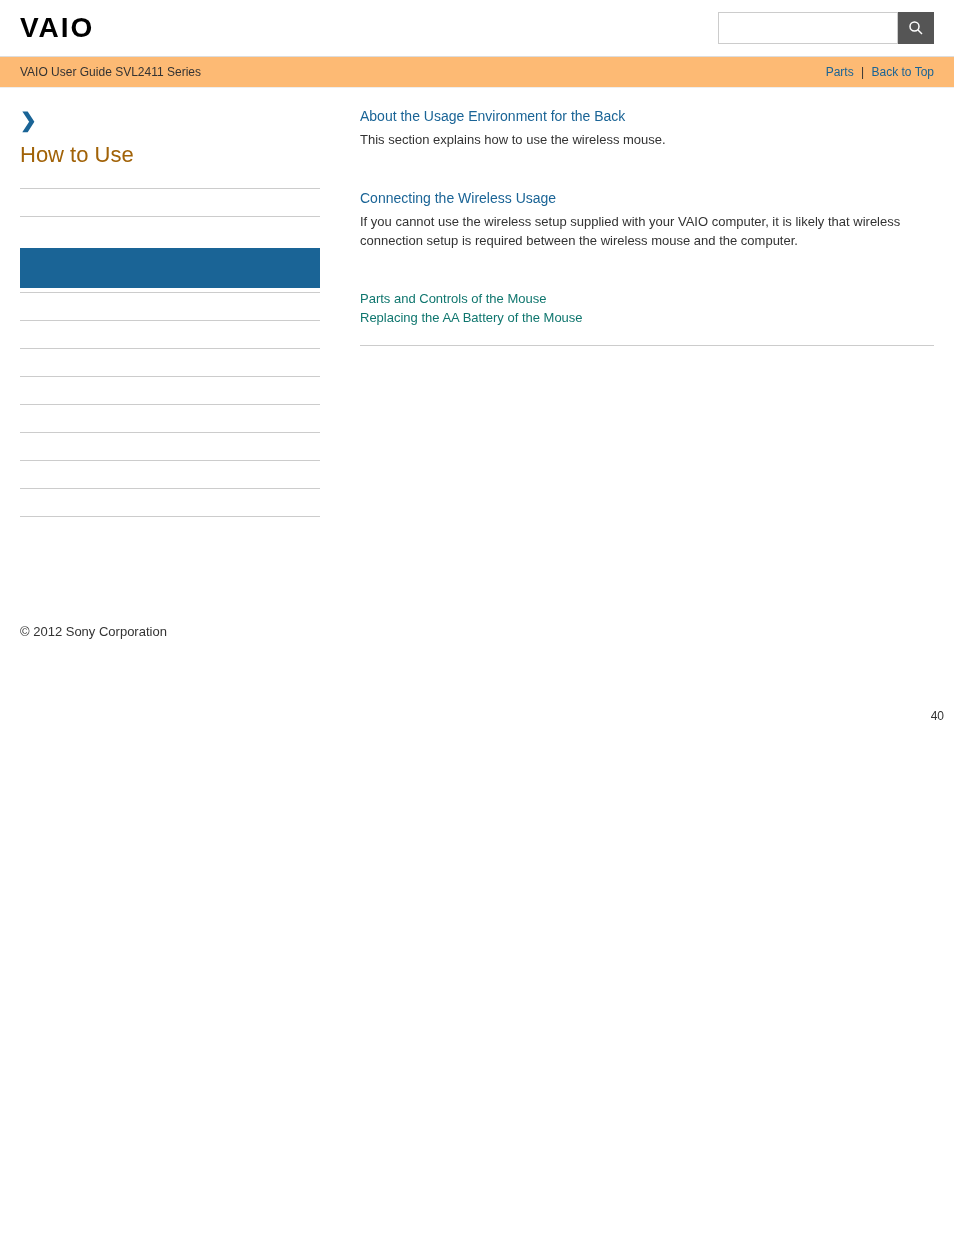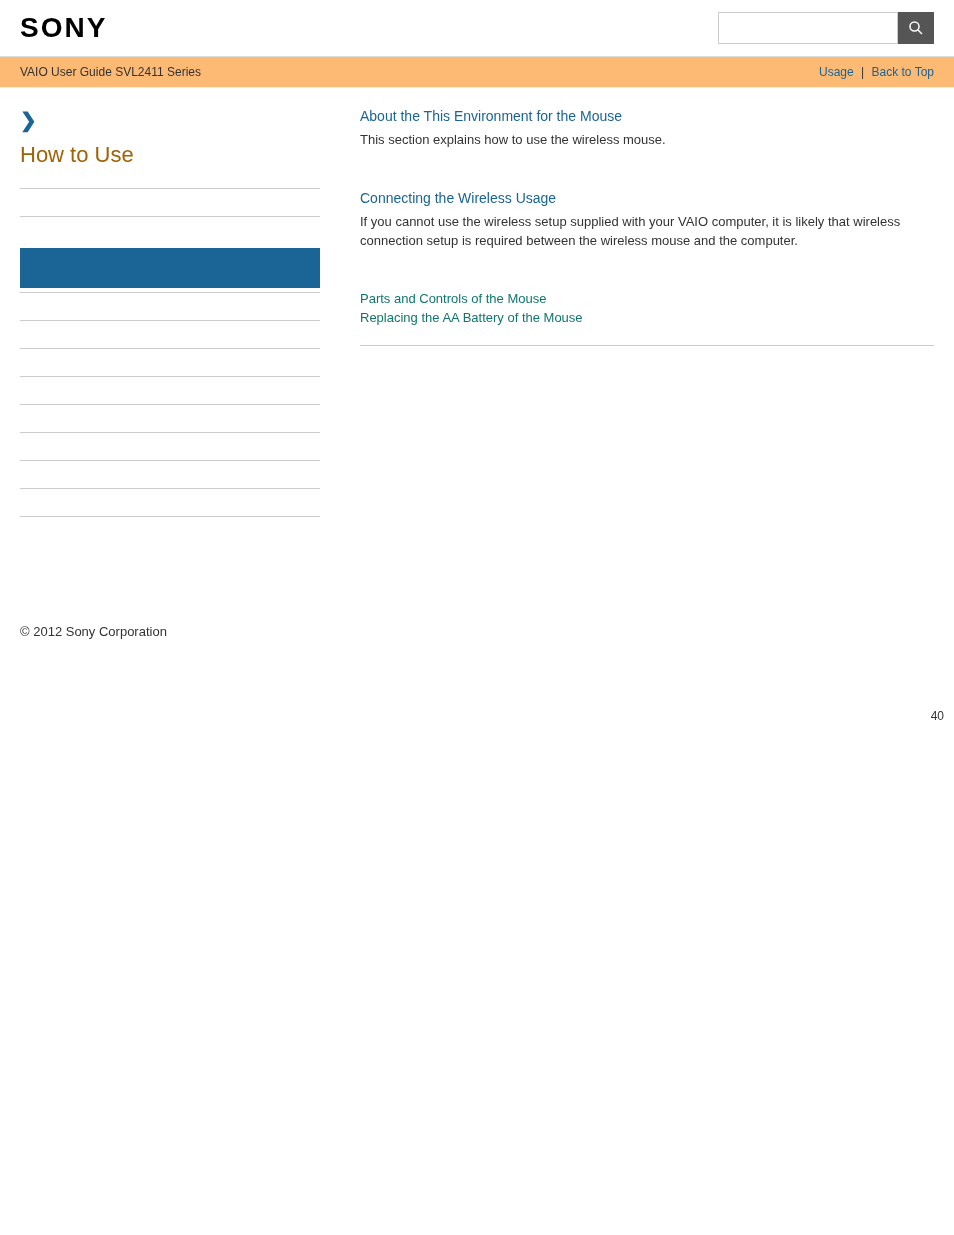--- a/index.html
+++ b/index.html
@@ -195,36 +195,36 @@
       font-size: 12px;
       color: #333;
       margin-top: 40px;
       padding: 10px;
     }
   </style>
 </head>
 <body>
 
 <div class="header">
-  <div class="sony-logo">SONY</div>
+  <div class="sony-logo">VAIO</div>
   <div class="search-area">
     <input class="search-input" type="text" placeholder="" style="">
     <button class="search-button">
       <svg width="16" height="16" viewBox="0 0 16 16" fill="white">
         <circle cx="6.5" cy="6.5" r="4.5" stroke="white" stroke-width="1.5" fill="none"></circle>
         <line x1="10" y1="10" x2="14" y2="14" stroke="white" stroke-width="1.5"></line>
       </svg>
     </button>
   </div>
 </div>
 
 <div class="sub-header">
   <span class="guide-title">VAIO User Guide SVL2411 Series</span>
   <div class="nav-links">
-    <a href="#">Usage</a>
+    <a href="#">Parts</a>
     <span>|</span>
     <a href="#">Back to Top</a>
   </div>
 </div>
 
 <div class="content-wrapper">
 
   <div class="sidebar">
     <div class="breadcrumb-arrow">❯</div>
     <div class="section-title">How to Use</div>
@@ -241,21 +241,21 @@
       <div class="sidebar-item"></div>
       <div class="sidebar-item"></div>
       <div class="sidebar-item"></div>
       <div class="sidebar-item"></div>
     </div>
   </div>
 
   <div class="main-content">
 
     <div class="topic-section">
-      <a class="topic-title" href="#">About the This Environment for the Mouse</a>
+      <a class="topic-title" href="#">About the Usage Environment for the Back</a>
       <p class="topic-description">This section explains how to use the wireless mouse.</p>
     </div>
 
     <div class="topic-section">
       <a class="topic-title" href="#">Connecting the Wireless Usage</a>
       <p class="topic-description">If you cannot use the wireless setup supplied with your VAIO computer, it is likely that wireless connection setup is required between the wireless mouse and the computer.</p>
     </div>
 
     <div class="topic-links-section">
       <a class="topic-link" href="#">Parts and Controls of the Mouse</a>

